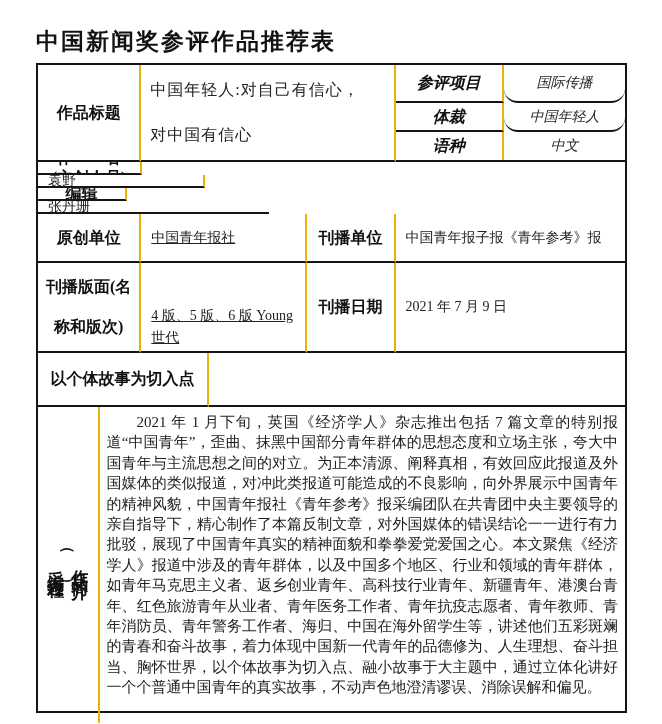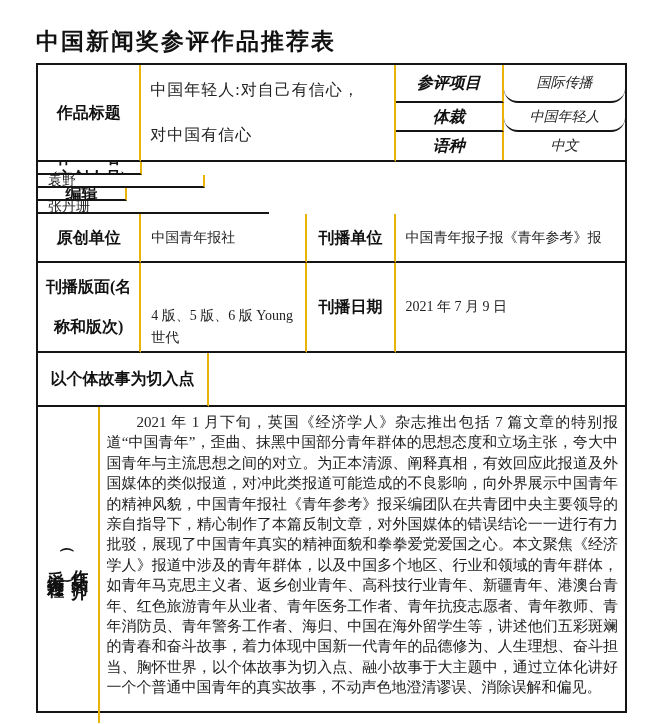--- a/index.html
+++ b/index.html
@@ -36,21 +36,21 @@
   .val {
     display: flex; align-items: center;
     font-size: 14px; padding-left: 10px; color: #222;
   }
   .val.center { justify-content: center; padding-left: 0; }
   
   .r1 { height: 97px; }
   .c-w104 { width: 104px; }
   .c-w256 { width: 256px; }
   .c-w231 { width: 231px; }
-  .c-w167 { width: 167px; }
+  .c-w167 { width: 167px; text-decoration: underline; }
   .c-w89  { width: 89px; }
   .c-w172 { width: 172px; }
   .c-w419 { width: 419px; }
   .c-w62  { width: 62px; }
   .c-w529 { width: 529px; }
   .title-cell {
     display: flex; flex-direction: column; justify-content: center;
     gap: 24px; font-size: 16px; padding-left: 9px; letter-spacing: 1px;
     color: #222;
   }

